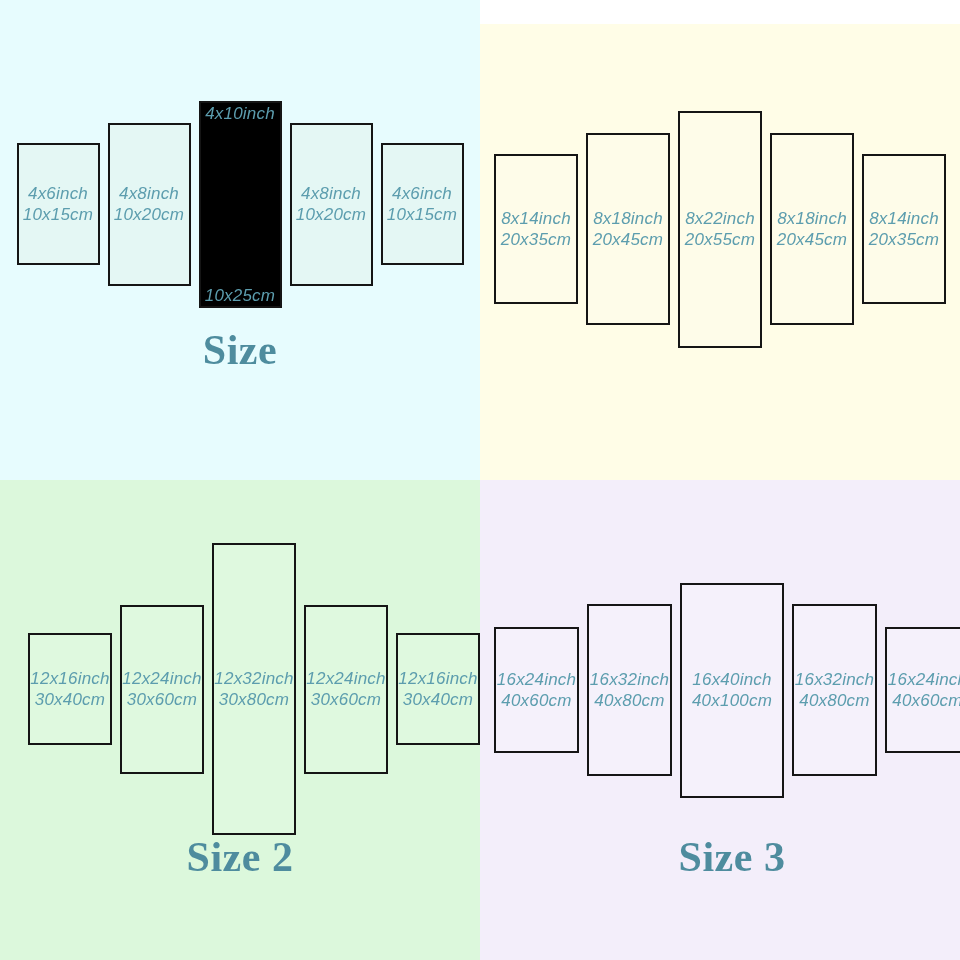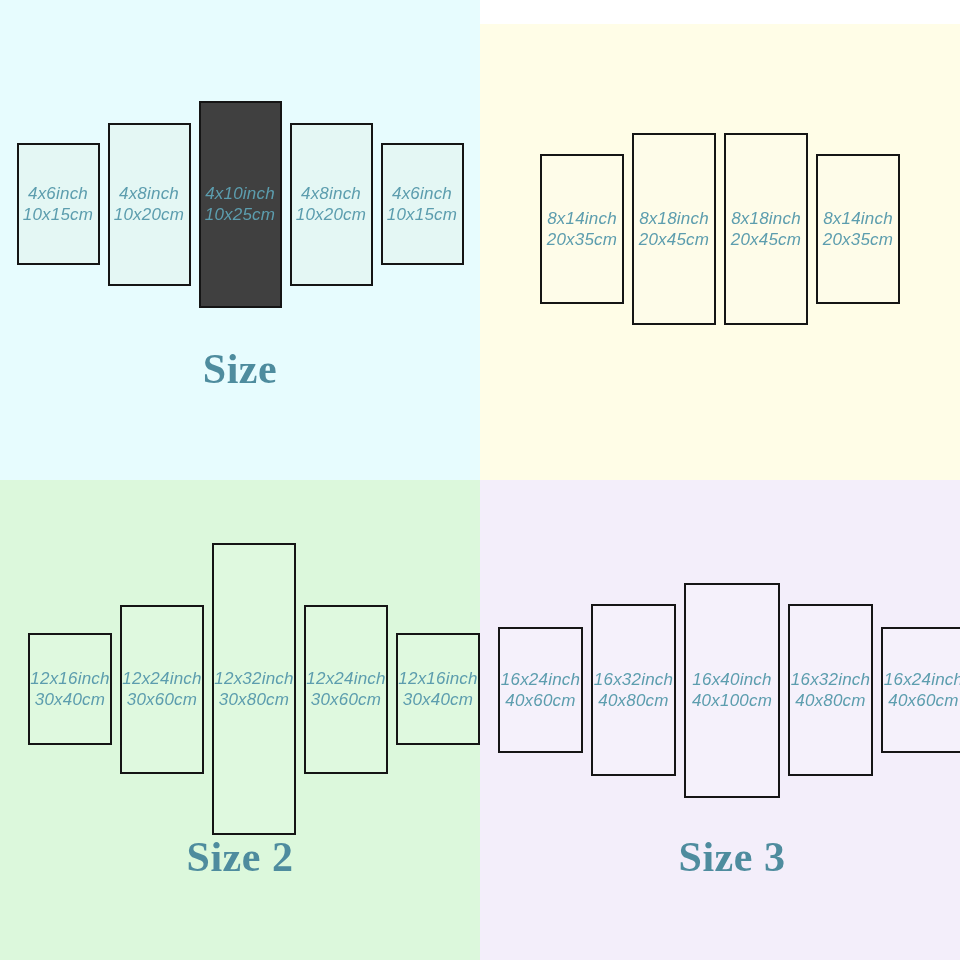--- a/index.html
+++ b/index.html
@@ -54,39 +54,39 @@
     position: absolute;
     left: 0;
     right: 0;
     margin: 0;
     text-align: center;
     font-family: "Liberation Serif", serif;
     font-weight: bold;
     font-size: 42px;
     letter-spacing: 0.5px;
   }
-  .q-top .qtitle { top: 345px; }
+  .q-top .qtitle { top: 326px; }
   .q-bottom .qtitle { top: 353px; }
 </style>
 </head>
 <body>
 
 <div class="grid">
 
   <section class="quadrant q-top" style="background: rgb(231, 252, 254);">
     <div class="panels" style="top: 100.5px; height: 207px; color: rgb(92, 157, 174);">
         <div class="panel" style="width: 83px; height: 122px; background: rgb(228, 247, 244); border-color: rgb(21, 21, 21);">
           <span>4x6inch</span>
           <span>10x15cm</span>
         </div>
         <div class="panel" style="width: 83px; height: 163px; background: rgb(228, 247, 244); border-color: rgb(21, 21, 21);">
           <span>4x8inch</span>
           <span>10x20cm</span>
         </div>
-        <div class="panel" style="width: 83px; height: 207px; background: #404040; border-color: rgb(21, 21, 21);">
+        <div class="panel" style="width: 83px; height: 207px; background: #000000; border-color: rgb(21, 21, 21); justify-content: space-between;">
           <span>4x10inch</span>
           <span>10x25cm</span>
         </div>
         <div class="panel" style="width: 83px; height: 163px; background: rgb(228, 247, 244); border-color: rgb(21, 21, 21);">
           <span>4x8inch</span>
           <span>10x20cm</span>
         </div>
         <div class="panel" style="width: 83px; height: 122px; background: rgb(228, 247, 244); border-color: rgb(21, 21, 21);">
           <span>4x6inch</span>
           <span>10x15cm</span>
@@ -97,20 +97,24 @@
 
   <section class="quadrant q-top" style="background: rgb(255, 253, 231); margin-top: 24px;">
     <div class="panels" style="top: 86.5px; height: 237px; color: rgb(92, 157, 174);">
         <div class="panel" style="width: 84px; height: 150px; background: rgb(254, 252, 233); border-color: rgb(21, 21, 21);">
           <span>8x14inch</span>
           <span>20x35cm</span>
         </div>
         <div class="panel" style="width: 84px; height: 192px; background: rgb(254, 252, 233); border-color: rgb(21, 21, 21);">
           <span>8x18inch</span>
           <span>20x45cm</span>
+        </div>
+        <div class="panel" style="width: 84px; height: 237px; background: rgb(254, 252, 233); border-color: rgb(21, 21, 21);">
+          <span>8x22inch</span>
+          <span>20x55cm</span>
         </div>
         <div class="panel" style="width: 84px; height: 192px; background: rgb(254, 252, 233); border-color: rgb(21, 21, 21);">
           <span>8x18inch</span>
           <span>20x45cm</span>
         </div>
         <div class="panel" style="width: 84px; height: 150px; background: rgb(254, 252, 233); border-color: rgb(21, 21, 21);">
           <span>8x14inch</span>
           <span>20x35cm</span>
         </div>
       </div>
@@ -145,21 +149,21 @@
   <section class="quadrant q-bottom" style="background: rgb(243, 238, 250); padding-left: 24px;">
     <div class="panels" style="top: 102.5px; height: 215px; color: rgb(92, 157, 174);">
         <div class="panel" style="width: 85px; height: 126px; background: rgb(245, 241, 251); border-color: rgb(21, 21, 21);">
           <span>16x24inch</span>
           <span>40x60cm</span>
         </div>
         <div class="panel" style="width: 85px; height: 172px; background: rgb(245, 241, 251); border-color: rgb(21, 21, 21);">
           <span>16x32inch</span>
           <span>40x80cm</span>
         </div>
-        <div class="panel" style="width: 96px; height: 215px; background: rgb(245, 241, 251); border-color: rgb(21, 21, 21);">
+        <div class="panel" style="width: 104px; height: 215px; background: rgb(245, 241, 251); border-color: rgb(21, 21, 21);">
           <span>16x40inch</span>
           <span>40x100cm</span>
         </div>
         <div class="panel" style="width: 85px; height: 172px; background: rgb(245, 241, 251); border-color: rgb(21, 21, 21);">
           <span>16x32inch</span>
           <span>40x80cm</span>
         </div>
         <div class="panel" style="width: 85px; height: 126px; background: rgb(245, 241, 251); border-color: rgb(21, 21, 21);">
           <span>16x24inch</span>
           <span>40x60cm</span>

